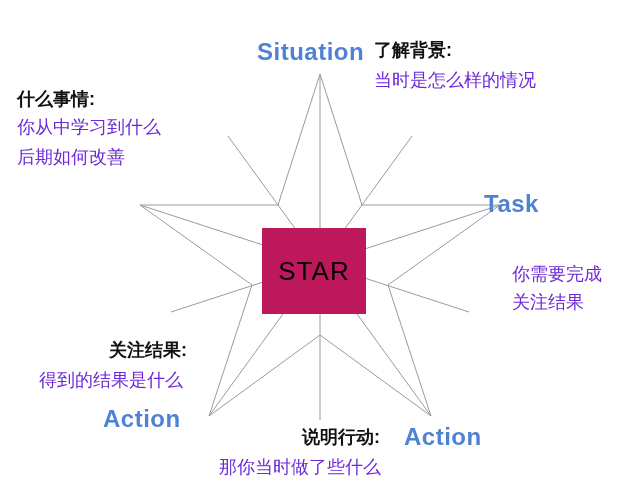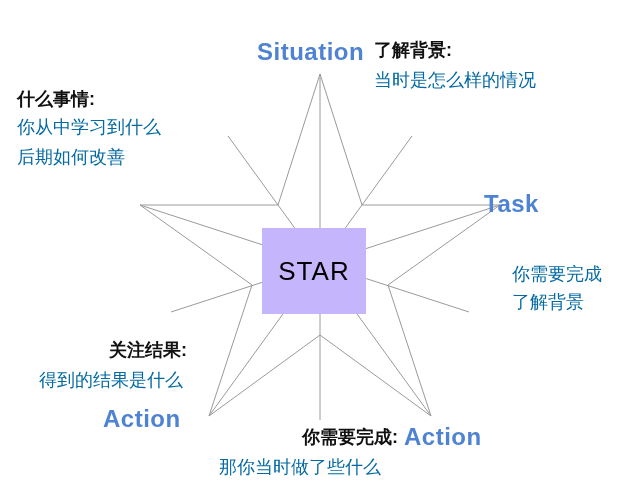--- a/index.html
+++ b/index.html
@@ -6,21 +6,21 @@
   #canvas{
     position:relative;width:640px;height:496px;background:#ffffff;overflow:hidden;
     font-family:"Liberation Sans",sans-serif;
   }
   #star-svg{position:absolute;left:0;top:0;}
   .txt{position:absolute;white-space:nowrap;line-height:1.1;}
   .en-label{
     font-size:24px;font-weight:700;color:#4e82d2;letter-spacing:0.5px;
   }
   .zh-head{font-size:18px;font-weight:700;color:#111111;}
-  .zh-line{font-size:18px;font-weight:400;color:#0369a1;}
+  .zh-line{font-size:18px;font-weight:400;color:#6d28d9;}
   
   .pos-situation-label{left:257px;top:39px;}
   .pos-situation-head {left:374px;top:41px;}
   .pos-situation-l1   {left:374px;top:71px;}
   .pos-learning-head  {left:17px;top:90px;}
   .pos-learning-l1    {left:17px;top:118px;}
   .pos-learning-l2    {left:17px;top:148px;}
   .pos-learning-label {left:16px;top:188px;}
   .pos-task-label     {left:484px;top:191px;}
   .pos-task-head      {left:512px;top:235px;}
@@ -29,21 +29,21 @@
   .pos-result-head    {left:109px;top:341px;}
   .pos-result-l1      {left:39px;top:371px;}
   .pos-result-label   {left:103px;top:406px;}
   .pos-action-head    {left:302px;top:428px;}
   .pos-action-label   {left:404px;top:424px;}
   .pos-action-l1      {left:219px;top:458px;}
   #star-center{
     position:absolute;left:262px;top:228px;width:104px;height:86px;
     display:flex;align-items:center;justify-content:center;
     font-size:26px;font-weight:400;color:#000000;letter-spacing:1px;
-    background:#c4b5fd;
+    background:#be185d;
   }
 </style>
 </head>
 <body>
 
 <div id="canvas">
 
   <svg id="star-svg" width="640" height="496" viewBox="0 0 640 496">
     <g stroke="#9a9a9a" stroke-width="1" fill="none">
       <line x1="320" y1="74" x2="320" y2="420"></line>
@@ -72,23 +72,23 @@
   <div class="txt en-label pos-situation-label">Situation</div>
   <div class="txt zh-head pos-situation-head">了解背景:</div>
   <div class="txt zh-line pos-situation-l1">当时是怎么样的情况</div>
 
   <div class="txt zh-head pos-learning-head">什么事情:</div>
   <div class="txt zh-line pos-learning-l1">你从中学习到什么</div>
   <div class="txt zh-line pos-learning-l2">后期如何改善</div>
 
   <div class="txt en-label pos-task-label">Task</div>
   <div class="txt zh-line pos-task-l1">你需要完成</div>
-  <div class="txt zh-line pos-task-l2">了解背景</div>
+  <div class="txt zh-line pos-task-l2">关注结果</div>
 
   <div class="txt zh-head pos-result-head">关注结果:</div>
   <div class="txt zh-line pos-result-l1">得到的结果是什么</div>
   <div class="txt en-label pos-result-label">Action</div>
 
-  <div class="txt zh-head pos-action-head">你需要完成:</div>
+  <div class="txt zh-head pos-action-head">说明行动:</div>
   <div class="txt en-label pos-action-label">Action</div>
   <div class="txt zh-line pos-action-l1">那你当时做了些什么</div>
 
 </div>
 
 </body></html>

